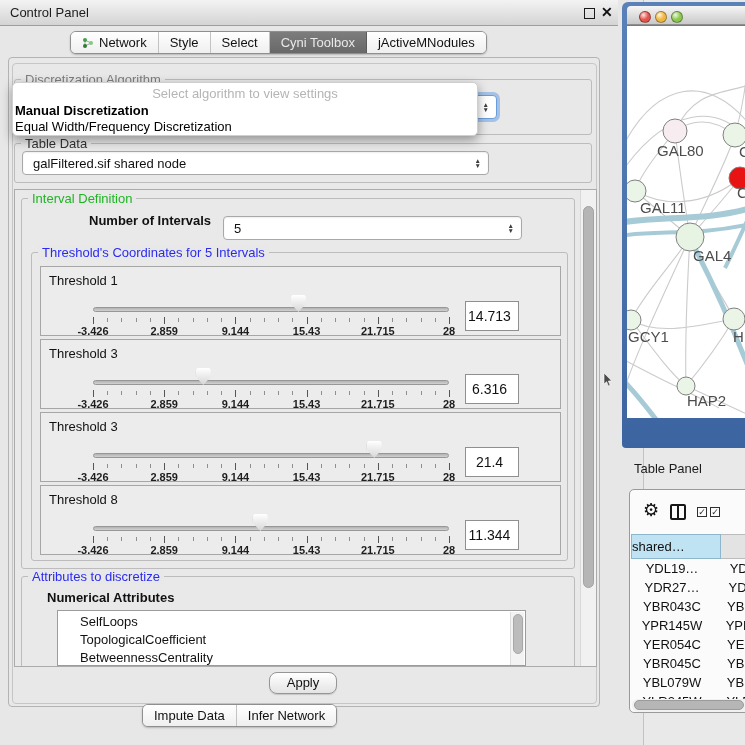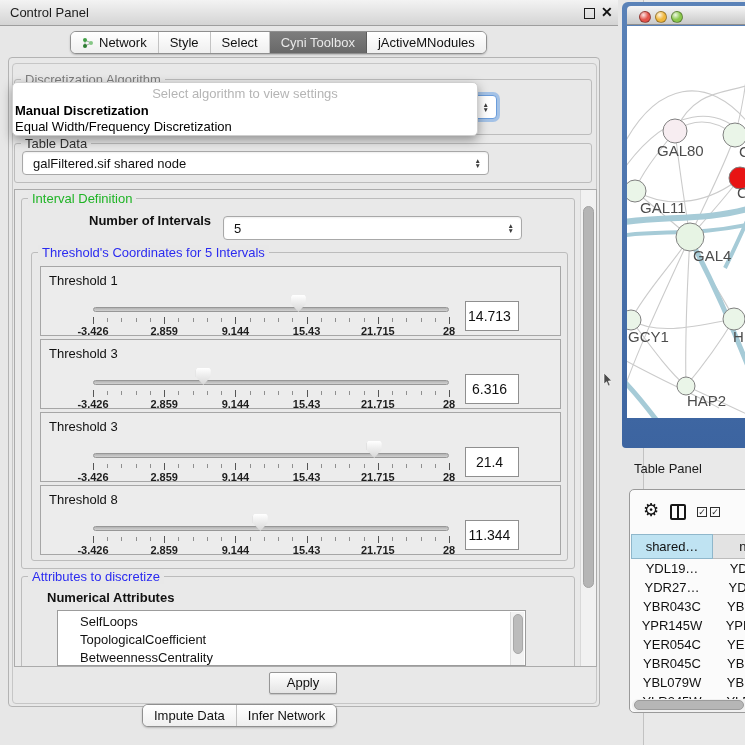--- a/index.html
+++ b/index.html
@@ -60,39 +60,39 @@
   .tick-label{position:absolute;top:58px;transform:translateX(-50%);font-size:11px;font-weight:bold;color:#1d1d1d;white-space:nowrap}
   .th-value{position:absolute;left:424px;top:34px;width:54px;height:30px;background:#fff;border:1px solid #8f8f8f;font-size:14px;text-align:center;line-height:28px;padding-right:5px}
 
   #attr-group{left:6px;top:386px;width:554px;height:150px}
   #attr-list-title{position:absolute;left:32px;top:400px;font-weight:bold;font-size:13px}
   #attr-list{position:absolute;left:42px;top:420px;width:469px;height:56px;background:#fff;border:1px solid #9c9c9c;overflow:hidden;padding-top:2px}
   .attr-item{font-size:13px;line-height:18px;padding-left:22px;white-space:nowrap}
   #attr-scroll{position:absolute;right:1px;top:1px;width:14px;height:54px;background:#f3f3f3;border-left:1px solid #ddd}
   #attr-thumb{position:absolute;left:2px;top:2px;width:10px;height:40px;border-radius:5px;background:#bcbcbc;border:1px solid #a8a8a8}
 
-  #apply-btn{position:absolute;left:269px;top:672px;width:68px;height:22px;border:1px solid #969696;border-radius:2px;background:linear-gradient(#ffffff,#e4e4e4);font-size:13px;text-align:center;line-height:20px;box-shadow:0 1px 1px rgba(0,0,0,.15)}
+  #apply-btn{position:absolute;left:269px;top:672px;width:68px;height:22px;border:1px solid #969696;border-radius:8px;background:linear-gradient(#ffffff,#e4e4e4);font-size:13px;text-align:center;line-height:20px;box-shadow:0 1px 1px rgba(0,0,0,.15)}
 
   
   #net-frame{position:absolute;left:622px;top:2px;width:123px;height:446px;background:linear-gradient(180deg,#5a82b8,#3c64a0);border-top-left-radius:6px;border-bottom-left-radius:4px}
   #net-titlebar{position:absolute;left:627px;top:6px;width:118px;height:19px;background:linear-gradient(#f6f6f6,#c9c9c9);border-bottom:1px solid #8f8f8f;border-top-left-radius:4px}
   .light{display:inline-block;width:12px;height:12px;border-radius:50%;border:1px solid rgba(0,0,0,.35);margin-right:4px}
   #lights{position:absolute;left:12px;top:3px}
   #net-content{position:absolute;left:627px;top:26px;width:118px;height:392px;background:#fff;overflow:hidden}
 
   
   #table-panel-title{position:absolute;left:634px;top:461px;font-size:13px;color:#1c1c1c}
   #table-box{position:absolute;left:629px;top:489px;width:172px;height:224px;background:#fbfbfb;border:1px solid #9a9a9a;border-radius:5px}
   #gear-icon{position:absolute;left:13px;top:11px;font-size:18px;color:#141414;line-height:18px}
   #columns-icon{position:absolute;left:40px;top:14px;width:16px;height:16px;border:2px solid #161616;border-radius:2px}
   #columns-icon::after{content:'';position:absolute;left:50%;top:0;bottom:0;width:2px;background:#161616;transform:translateX(-50%)}
   .cb-icon{position:absolute;top:17px;width:10px;height:10px;border:1.4px solid #2e2e2e;font-size:9px;line-height:8px;text-align:center;color:#2e2e2e}
   #cb1{left:67px}#cb2{left:80px}
   #thead{position:absolute;left:1px;top:44px;height:25px;display:flex}
-  #hc1{width:82px;background:#bfe3f2;border:1px solid #8fb7cb;font-size:13px;text-align:center;line-height:23px;color:#111;overflow:hidden}
+  #hc1{width:90px;background:#bfe3f2;border:1px solid #8fb7cb;font-size:13px;text-align:left;line-height:23px;color:#111;overflow:hidden}
   #hc2{width:86px;background:#e3e3e3;border:1px solid #bcbcbc;border-left:none;font-size:13px;text-align:center;line-height:23px;overflow:hidden}
   #tbody{position:absolute;left:1px;top:69px;width:168px;height:155px;overflow:hidden}
   .trow{display:flex;height:19px}
   .trow .c1{width:82px;font-size:13px;text-align:center;line-height:19px;overflow:hidden;white-space:nowrap}
   .trow .c2{width:86px;font-size:13px;text-align:center;line-height:19px;overflow:hidden;white-space:nowrap}
   #hscroll{position:absolute;left:2px;top:209px;width:168px;height:13px;background:#f1f1f1;border-radius:6px}
   #hthumb{position:absolute;left:2px;top:1px;width:110px;height:10px;background:#b6b6b6;border:1px solid #9b9b9b;border-radius:5px}
 
   #mouse-cursor{position:absolute;left:603px;top:373px}
 </style>

